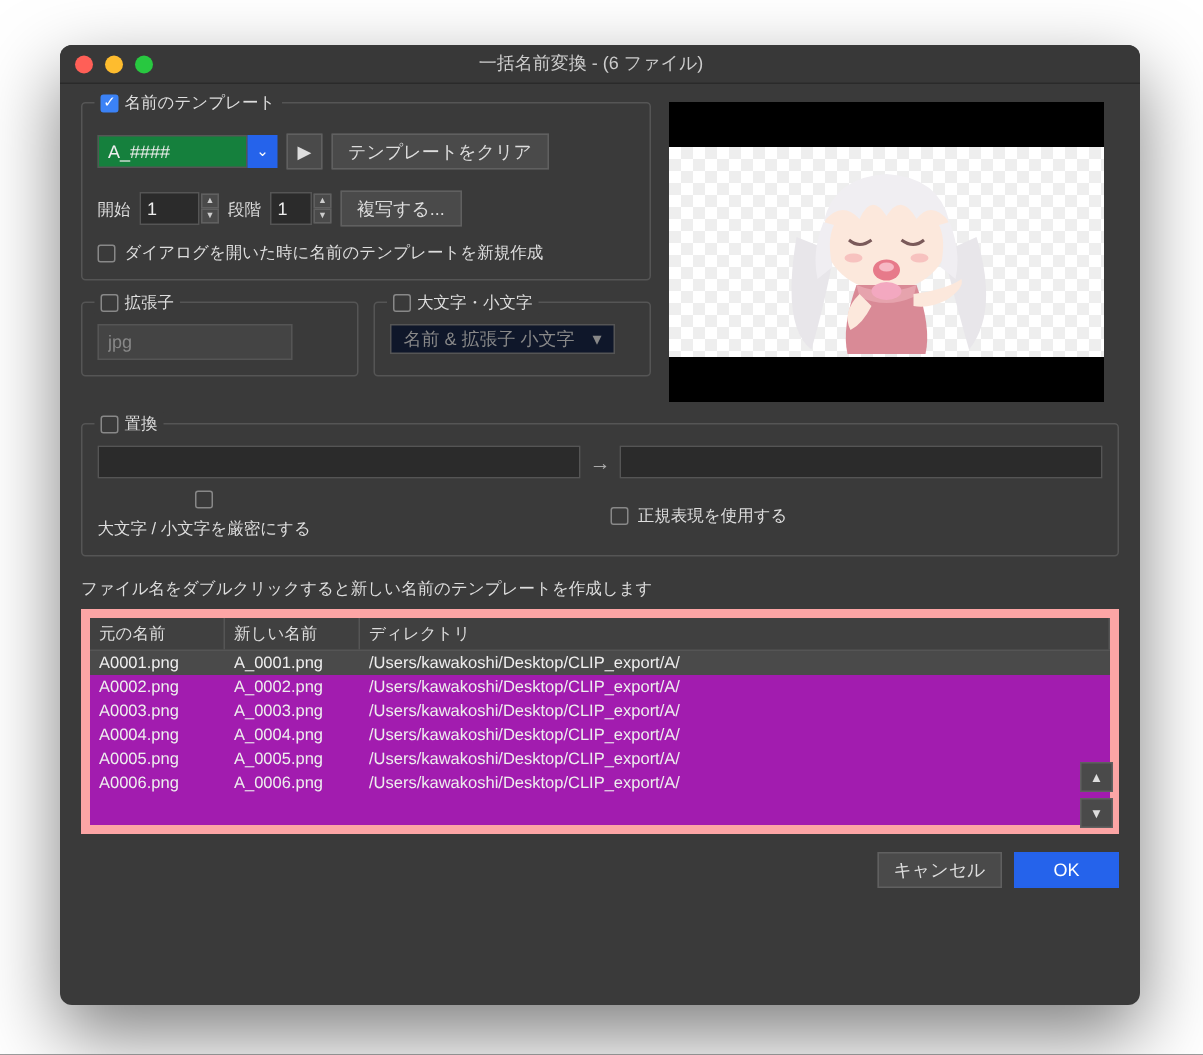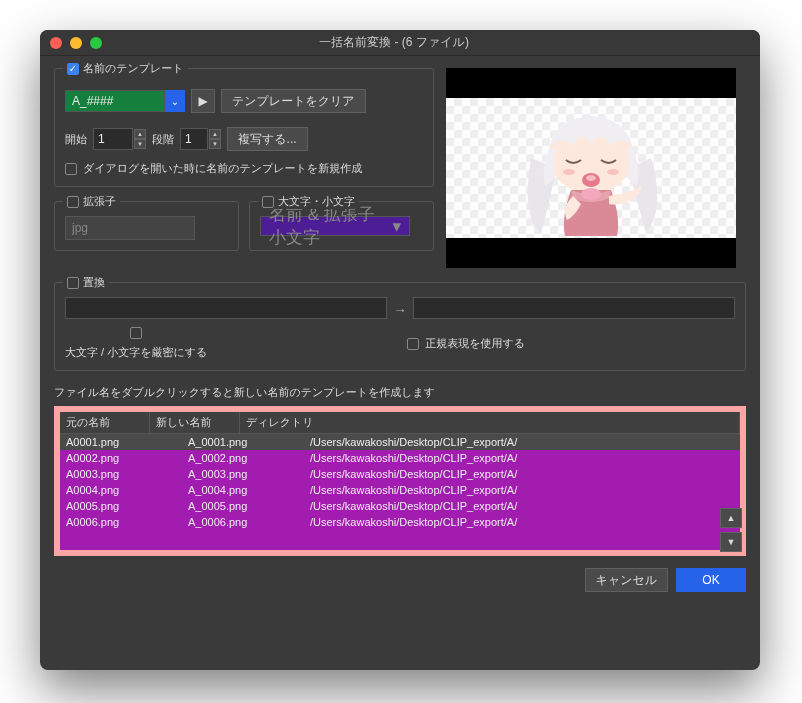--- a/index.html
+++ b/index.html
@@ -183,27 +183,27 @@
   .text-disabled {
     background: #444;
     border: 1px solid #555;
     color: #888;
     padding: 4px 6px;
     width: 130px;
     height: 24px;
     font-size: 12px;
   }
   .select-disabled {
-    background: #4c1d95;
+    background: #0f172a;
     border: 1px solid #555;
     color: #888;
     padding: 4px 8px;
     height: 20px;
     width: 150px;
-    font-size: 17px;
+    font-size: 12px;
     display: flex;
     align-items: center;
     justify-content: space-between;
   }
   .replace-panel {
     margin-top: 14px;
     padding: 14px 10px 10px;
   }
   .replace-row {
     display: flex;
@@ -243,21 +243,20 @@
     border-right: 1px solid #555;
   }
   .th.c1 { width: 90px; }
   .th.c2 { width: 90px; }
   .th.c3 { flex: 1; }
   .tbody { }
   .tr {
     display: flex;
     font-size: 11px;
     color: #eee;
-    gap: 32px;
   }
   .tr.sel { background: #4a4a4a; }
   .td { padding: 2px 6px; }
   .td.c1 { width: 90px; }
   .td.c2 { width: 90px; }
   .td.c3 { flex: 1; }
   .scroll-btns {
     position: absolute;
     right: 4px;
     bottom: 4px;

